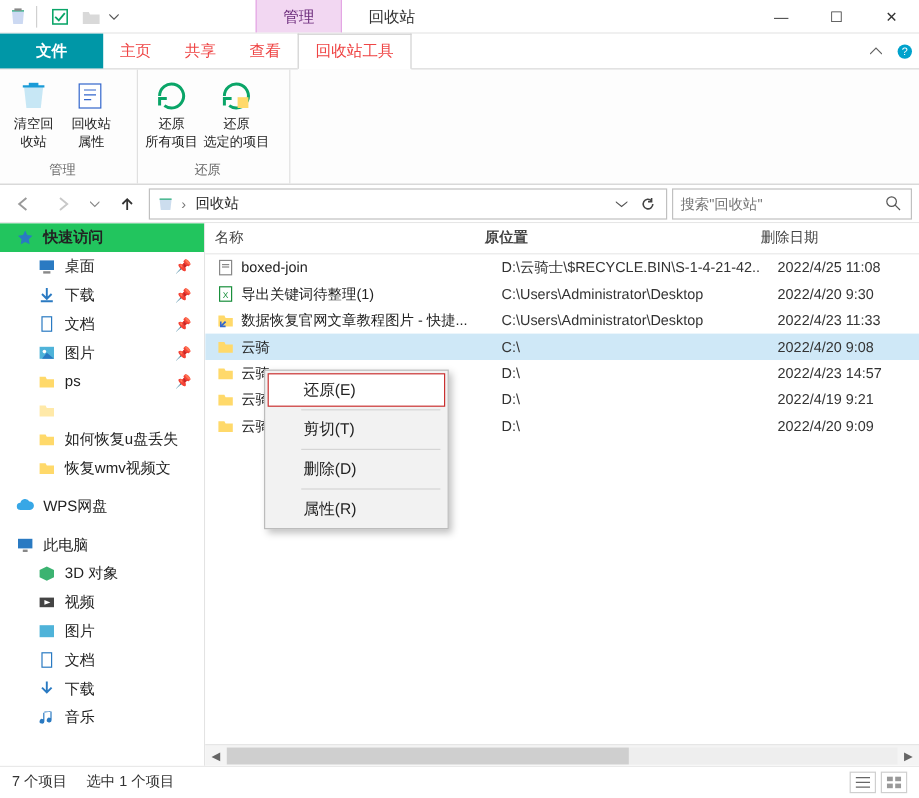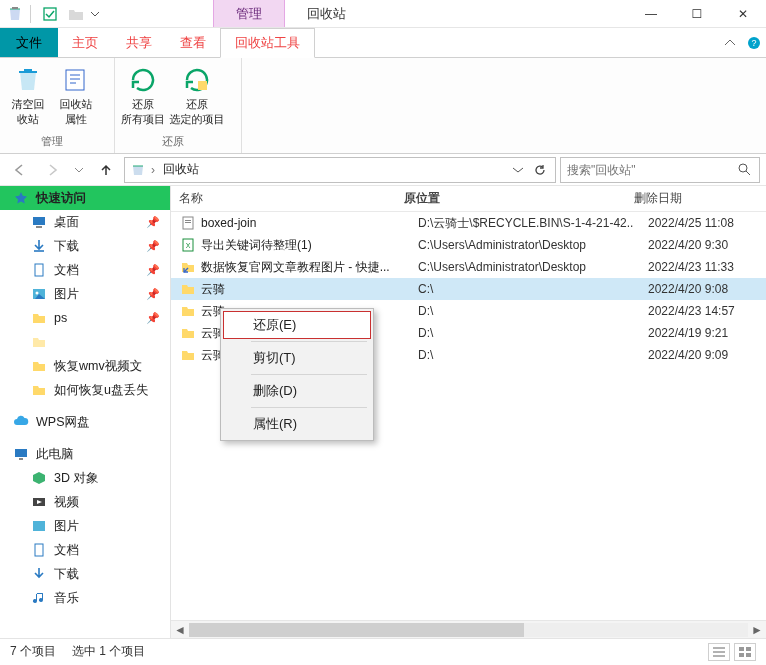--- a/index.html
+++ b/index.html
@@ -13,21 +13,21 @@
   .tb-chev { width: 16px; height: 22px; display: flex; align-items: center; justify-content: center; color: #555; }
   .tb-tabs { display: flex; margin-left: 110px; height: 100%; }
   .tb-tab { display: flex; align-items: center; padding: 0 22px; font-size: 13px; color: #333; height: 100%; }
   .tb-tab.manage { background: #f2d7f2; color: #6b2b7b; border-left: 1px solid #e4a7e4; border-right: 1px solid #e4a7e4; }
   .tb-ctrls { margin-left: auto; display: flex; }
   .tb-btn { width: 46px; height: 28px; display: flex; align-items: center; justify-content: center; color: #333; }
 
   
   .menutabs { height: 30px; display: flex; align-items: stretch; border-bottom: 1px solid #d0d0d0; }
   .mtab { padding: 0 14px; display: flex; align-items: center; font-size: 13px; color: #ef4444; }
-  .mtab.file { background: #0097a7; color: #000000; padding: 0 16px; }
+  .mtab.file { background: #0097a7; color: #ffffff; padding: 0 30px; font-weight: bold; }
   .mtab.active { border: 1px solid #d0d0d0; border-bottom: 1px solid #fff; background: #fff; margin-bottom: -1px; }
   .menutabs .spacer { flex: 1; }
   .mtab-help { width: 24px; display: flex; align-items: center; justify-content: center; color: #00a2cc; }
   .mtab-chev { width: 24px; display: flex; align-items: center; justify-content: center; color: #666; }
 
   
   .ribbon { height: 96px; display: flex; border-bottom: 1px solid #d0d0d0; background: #fdfdfd; }
   .rgroup { display: flex; flex-direction: column; border-right: 1px solid #e0e0e0; padding: 4px 16px 0 6px; }
   .rgroup-row { display: flex; gap: 4px; flex: 1; }
   .rbtn { width: 44px; display: flex; flex-direction: column; align-items: center; justify-content: flex-start; padding-top: 2px; gap: 2px; font-size: 11px; text-align: center; line-height: 13px; }
@@ -340,29 +340,29 @@
           </svg>
         </span>
         <span></span>
       </div>
     <div class="sbitem sub">
         <span class="ico">
           <svg width="14" height="14">
             <path d="M1 3h5l1 2h6v7H1z" fill="#ffd96a"></path>
           </svg>
         </span>
+        <span>如何恢复u盘丢失</span>
+      </div>
+    <div class="sbitem sub">
+        <span class="ico">
+          <svg width="14" height="14">
+            <path d="M1 3h5l1 2h6v7H1z" fill="#ffd96a"></path>
+          </svg>
+        </span>
         <span>恢复wmv视频文</span>
-      </div>
-    <div class="sbitem sub">
-        <span class="ico">
-          <svg width="14" height="14">
-            <path d="M1 3h5l1 2h6v7H1z" fill="#ffd96a"></path>
-          </svg>
-        </span>
-        <span>如何恢复u盘丢失</span>
       </div>
     <div class="gap"></div>
     <div class="sbitem">
         <span class="ico">
           <svg width="16" height="14">
             <path d="M4 10a3 3 0 0 1 0-6 4 4 0 0 1 7.5-1A3 3 0 0 1 12 10z" fill="#37a7e6"></path>
           </svg>
         </span>
         <span>WPS网盘</span>
       </div>

